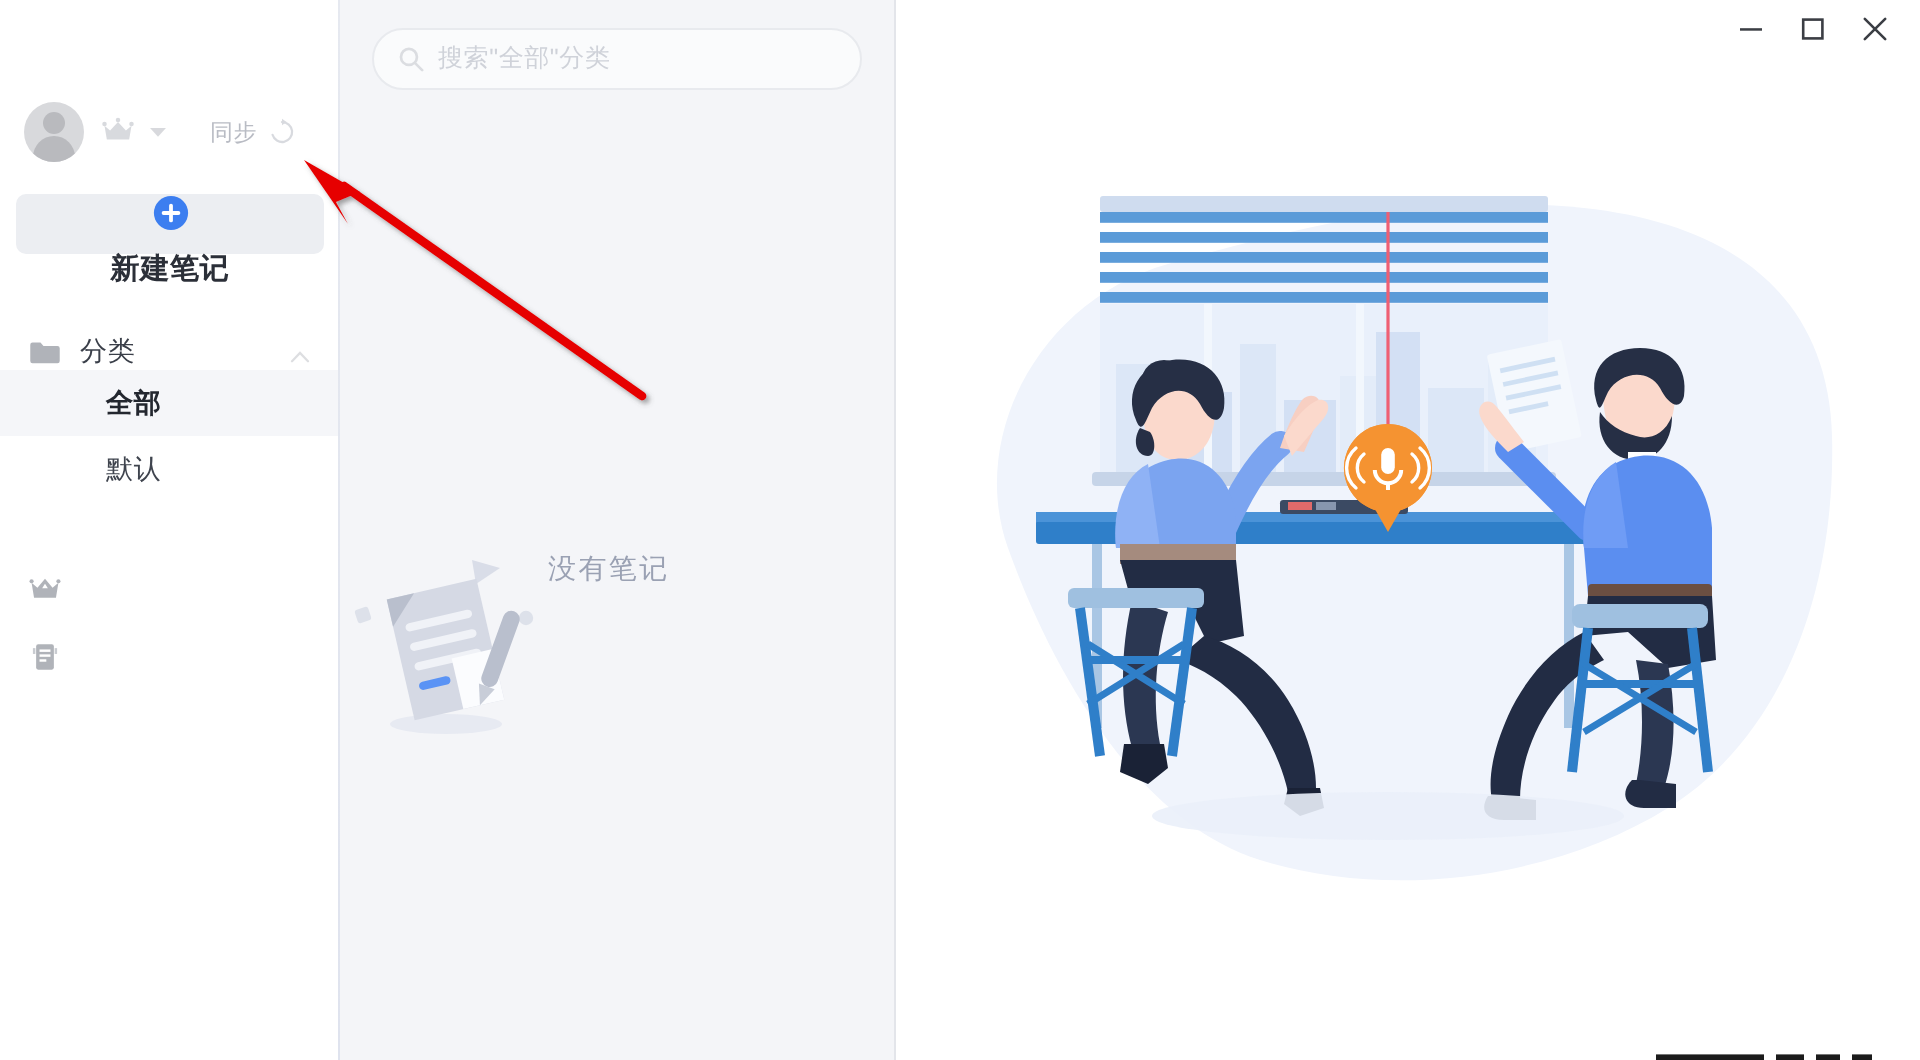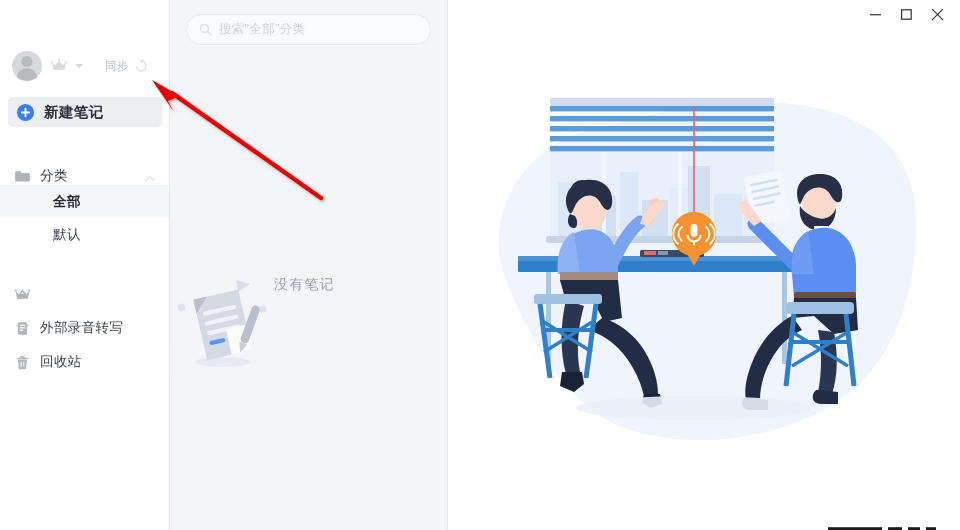--- a/index.html
+++ b/index.html
@@ -38,21 +38,21 @@
   .chev-sm { width:12px; height:12px; flex:0 0 12px; opacity:.4; margin-left:1px;}
   .sync-wrap { display:flex; align-items:center; gap:5px; margin-left:16px; }
   .sync-txt { font-size:11.5px; color:#b9bcc4; letter-spacing:.3px; }
   .sync-ic { width:14px; height:14px; opacity:.5; }
 
   .nav-btn {
     position:relative; display:flex; align-items:center; gap:9px;
     height:30px; margin:0 8px 0 8px; padding:0 8px; border-radius:5px;
     cursor:pointer;
   }
-  .nav-btn.hl { background:#eceef2; }
+  .nav-btn.hl { background:#eceef2;flex-direction:column; }
   .nav-btn .lbl { font-size:14.5px; font-weight:bold; color:#2b2f38; letter-spacing:.4px; }
   .ic20 { width:19px; height:19px; flex:0 0 19px; }
   .gap12 { height:12px; }
   .gap8  { height:9px;  }
 
   .sec-row {
     display:flex; align-items:flex-end; height:34px; padding:0 14px; cursor:pointer;
   }
   .sec-row .sic { width:17px; height:17px; flex:0 0 17px; opacity:.62; margin-right:9px; }
   .sec-row .lbl { font-size:13.5px; color:#3a3f49; letter-spacing:.4px; flex:1; }
@@ -175,33 +175,22 @@
 
     <div class="sec-row">
       <svg class="sic" viewBox="0 0 18 18">
         <rect x="4.3" y="2.3" width="9.4" height="13.4" rx="1.1" fill="#81868f"></rect>
         <rect x="6.1" y="5.0" width="5.8" height="1.3" fill="#ffffff"></rect>
         <rect x="6.1" y="7.6" width="5.8" height="1.3" fill="#ffffff"></rect>
         <rect x="6.1" y="10.2" width="3.6" height="1.3" fill="#ffffff"></rect>
         <rect x="2.6" y="4.3" width="1.3" height="3.1" fill="#a9adb5"></rect>
         <rect x="14.1" y="4.3" width="1.3" height="3.1" fill="#a9adb5"></rect>
       </svg>
-      <span class="lbl">外部录音转写</span>
-    </div>
-
-    <div class="sec-row">
-      <svg class="sic" viewBox="0 0 18 18">
-        <rect x="2.6" y="3.9" width="12.8" height="1.5" rx="0.7" fill="#81868f"></rect>
-        <path d="M6.6 2.2 H11.4 V3.9 H6.6 Z" fill="#81868f"></path>
-        <path d="M4.3 5.9 H13.7 L12.9 15.3 A0.9 0.9 0 0 1 12 16.1 H6 A0.9 0.9 0 0 1 5.1 15.3 Z" fill="#81868f"></path>
-        <rect x="7.0" y="8.0" width="1.1" height="5.6" fill="#ffffff"></rect>
-        <rect x="9.9" y="8.0" width="1.1" height="5.6" fill="#ffffff"></rect>
-      </svg>
-      <span class="lbl">回收站</span>
-    </div>
+    </div>
+
   </div>
 
   <div class="listpane">
 
     <div class="searchbox">
       <svg class="sic" viewBox="0 0 14 14">
         <circle cx="5.9" cy="5.9" r="4.3" fill="none" stroke="#8d929c" stroke-width="1.45"></circle>
         <path d="M9.2 9.2 L13 13" stroke="#8d929c" stroke-width="1.45" stroke-linecap="round"></path>
       </svg>
       <span class="ph">搜索"全部"分类</span>

